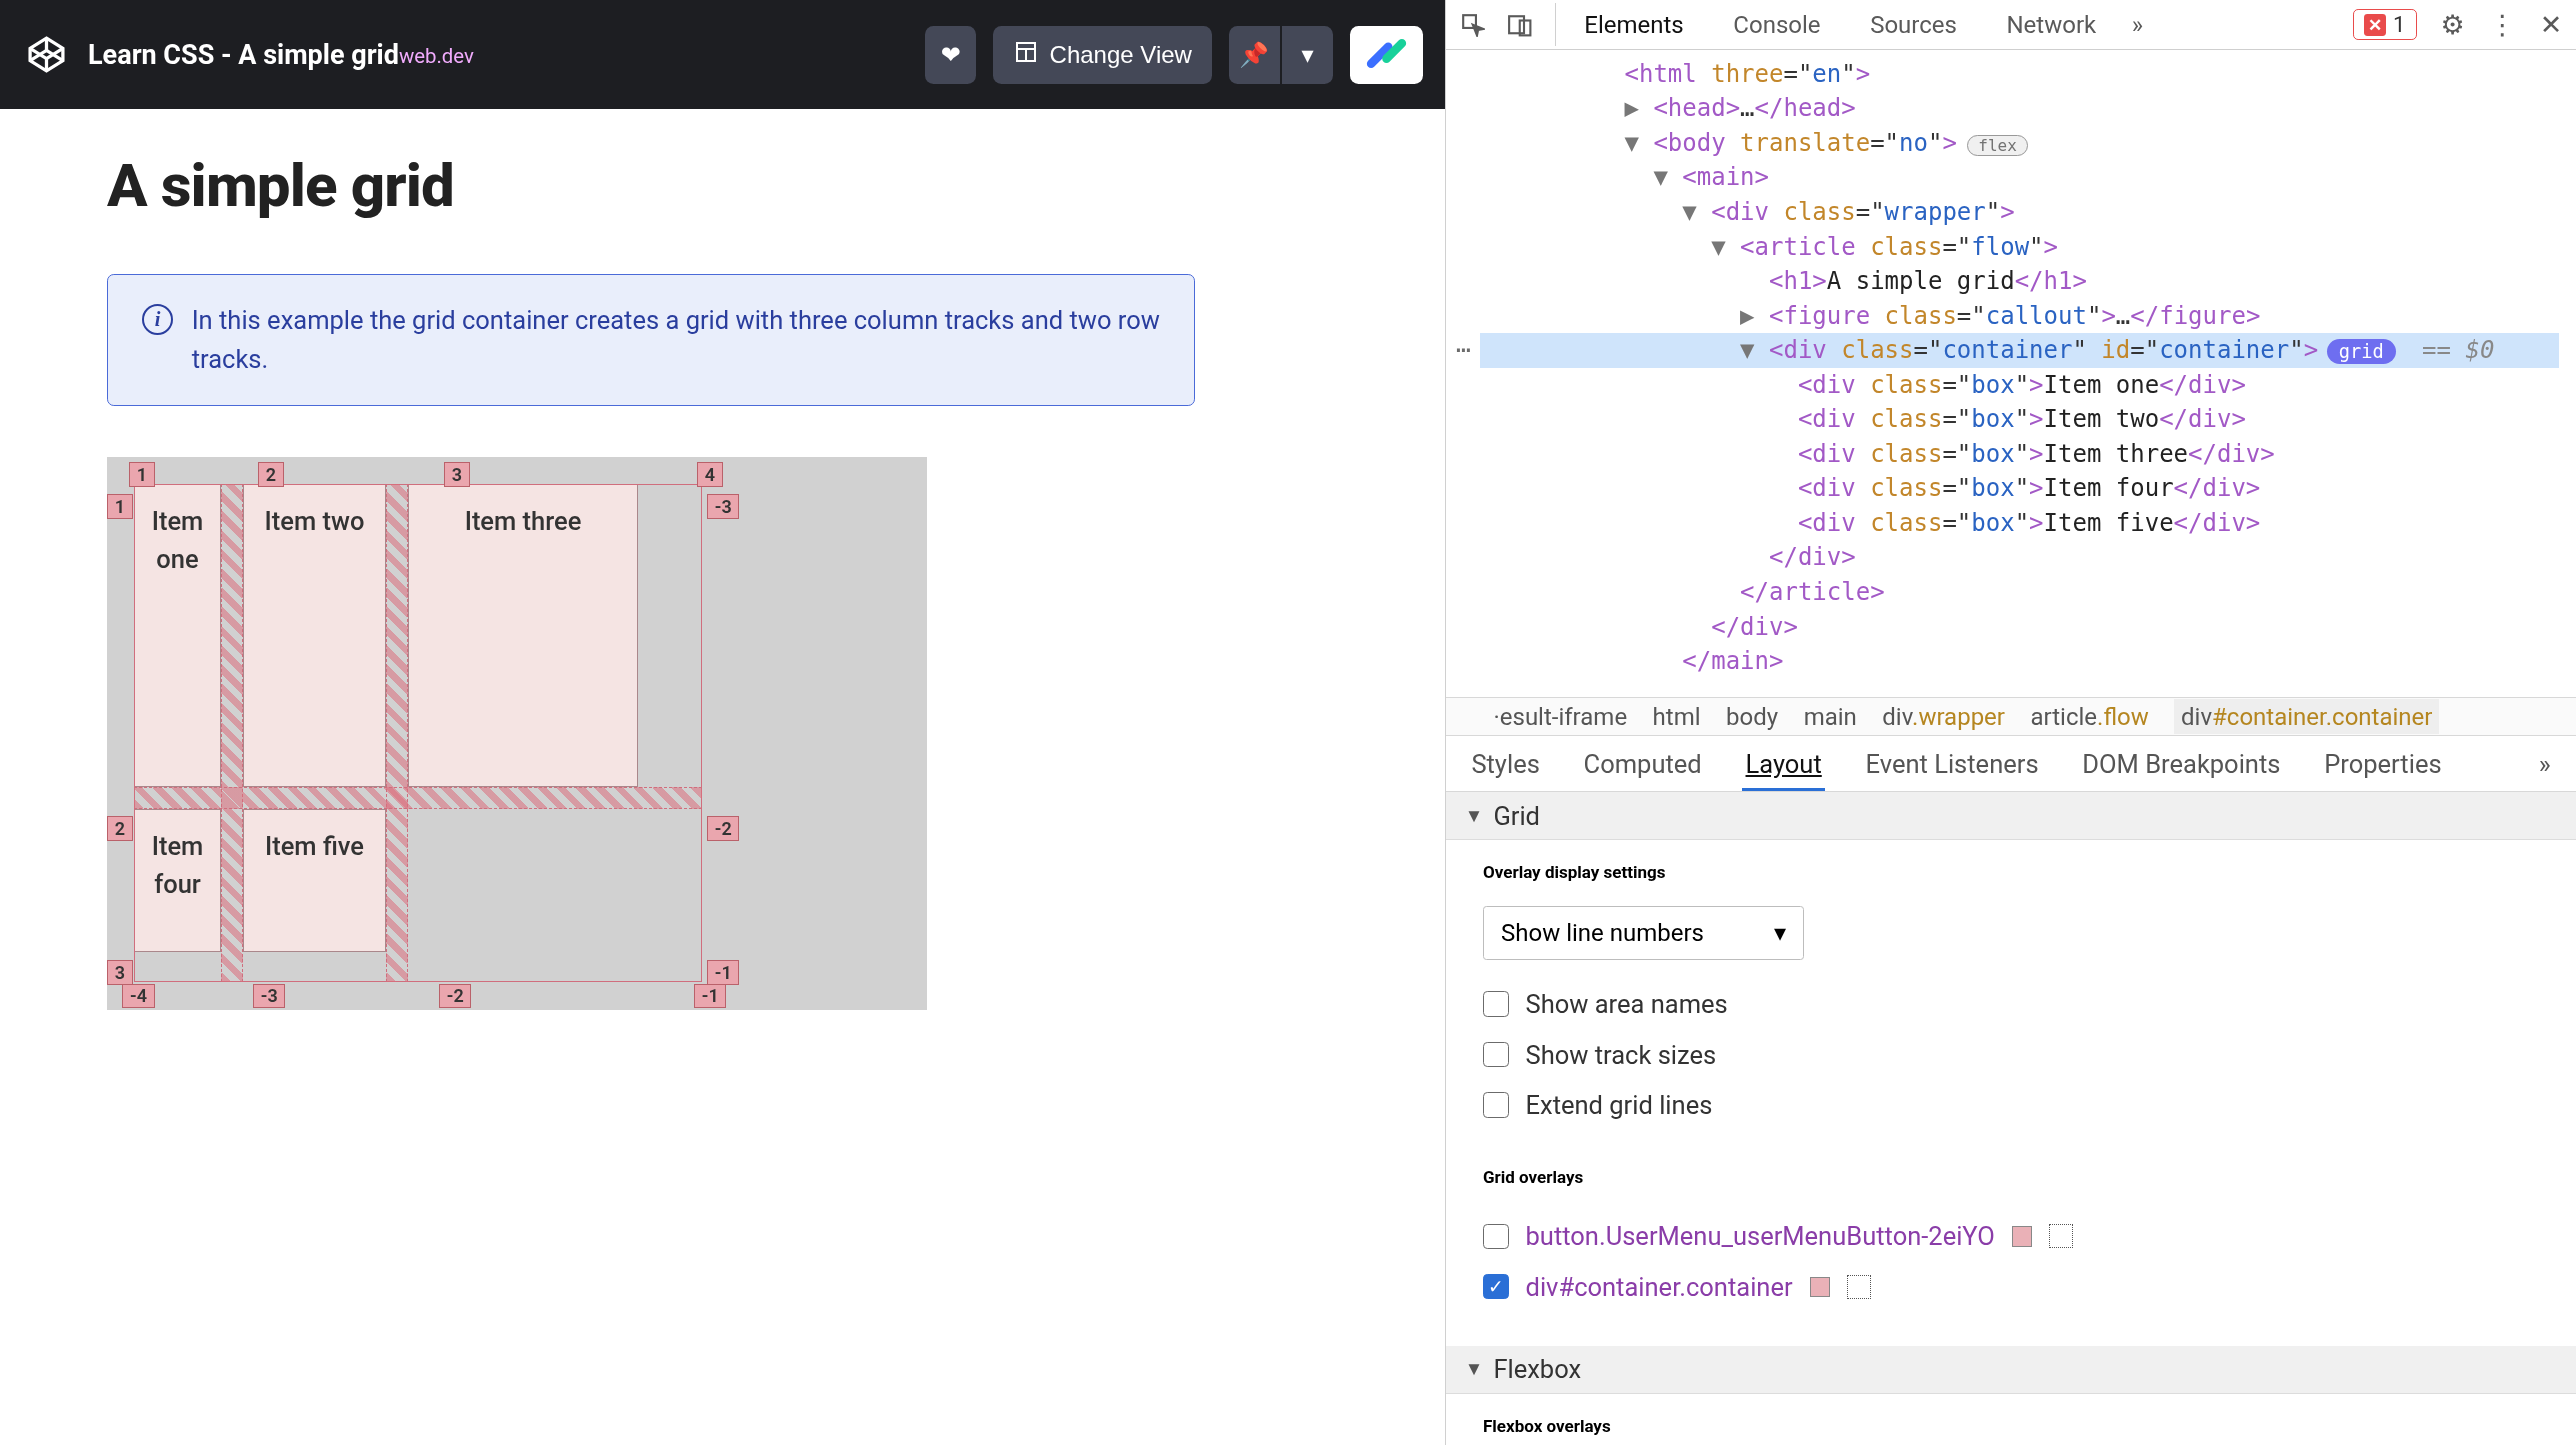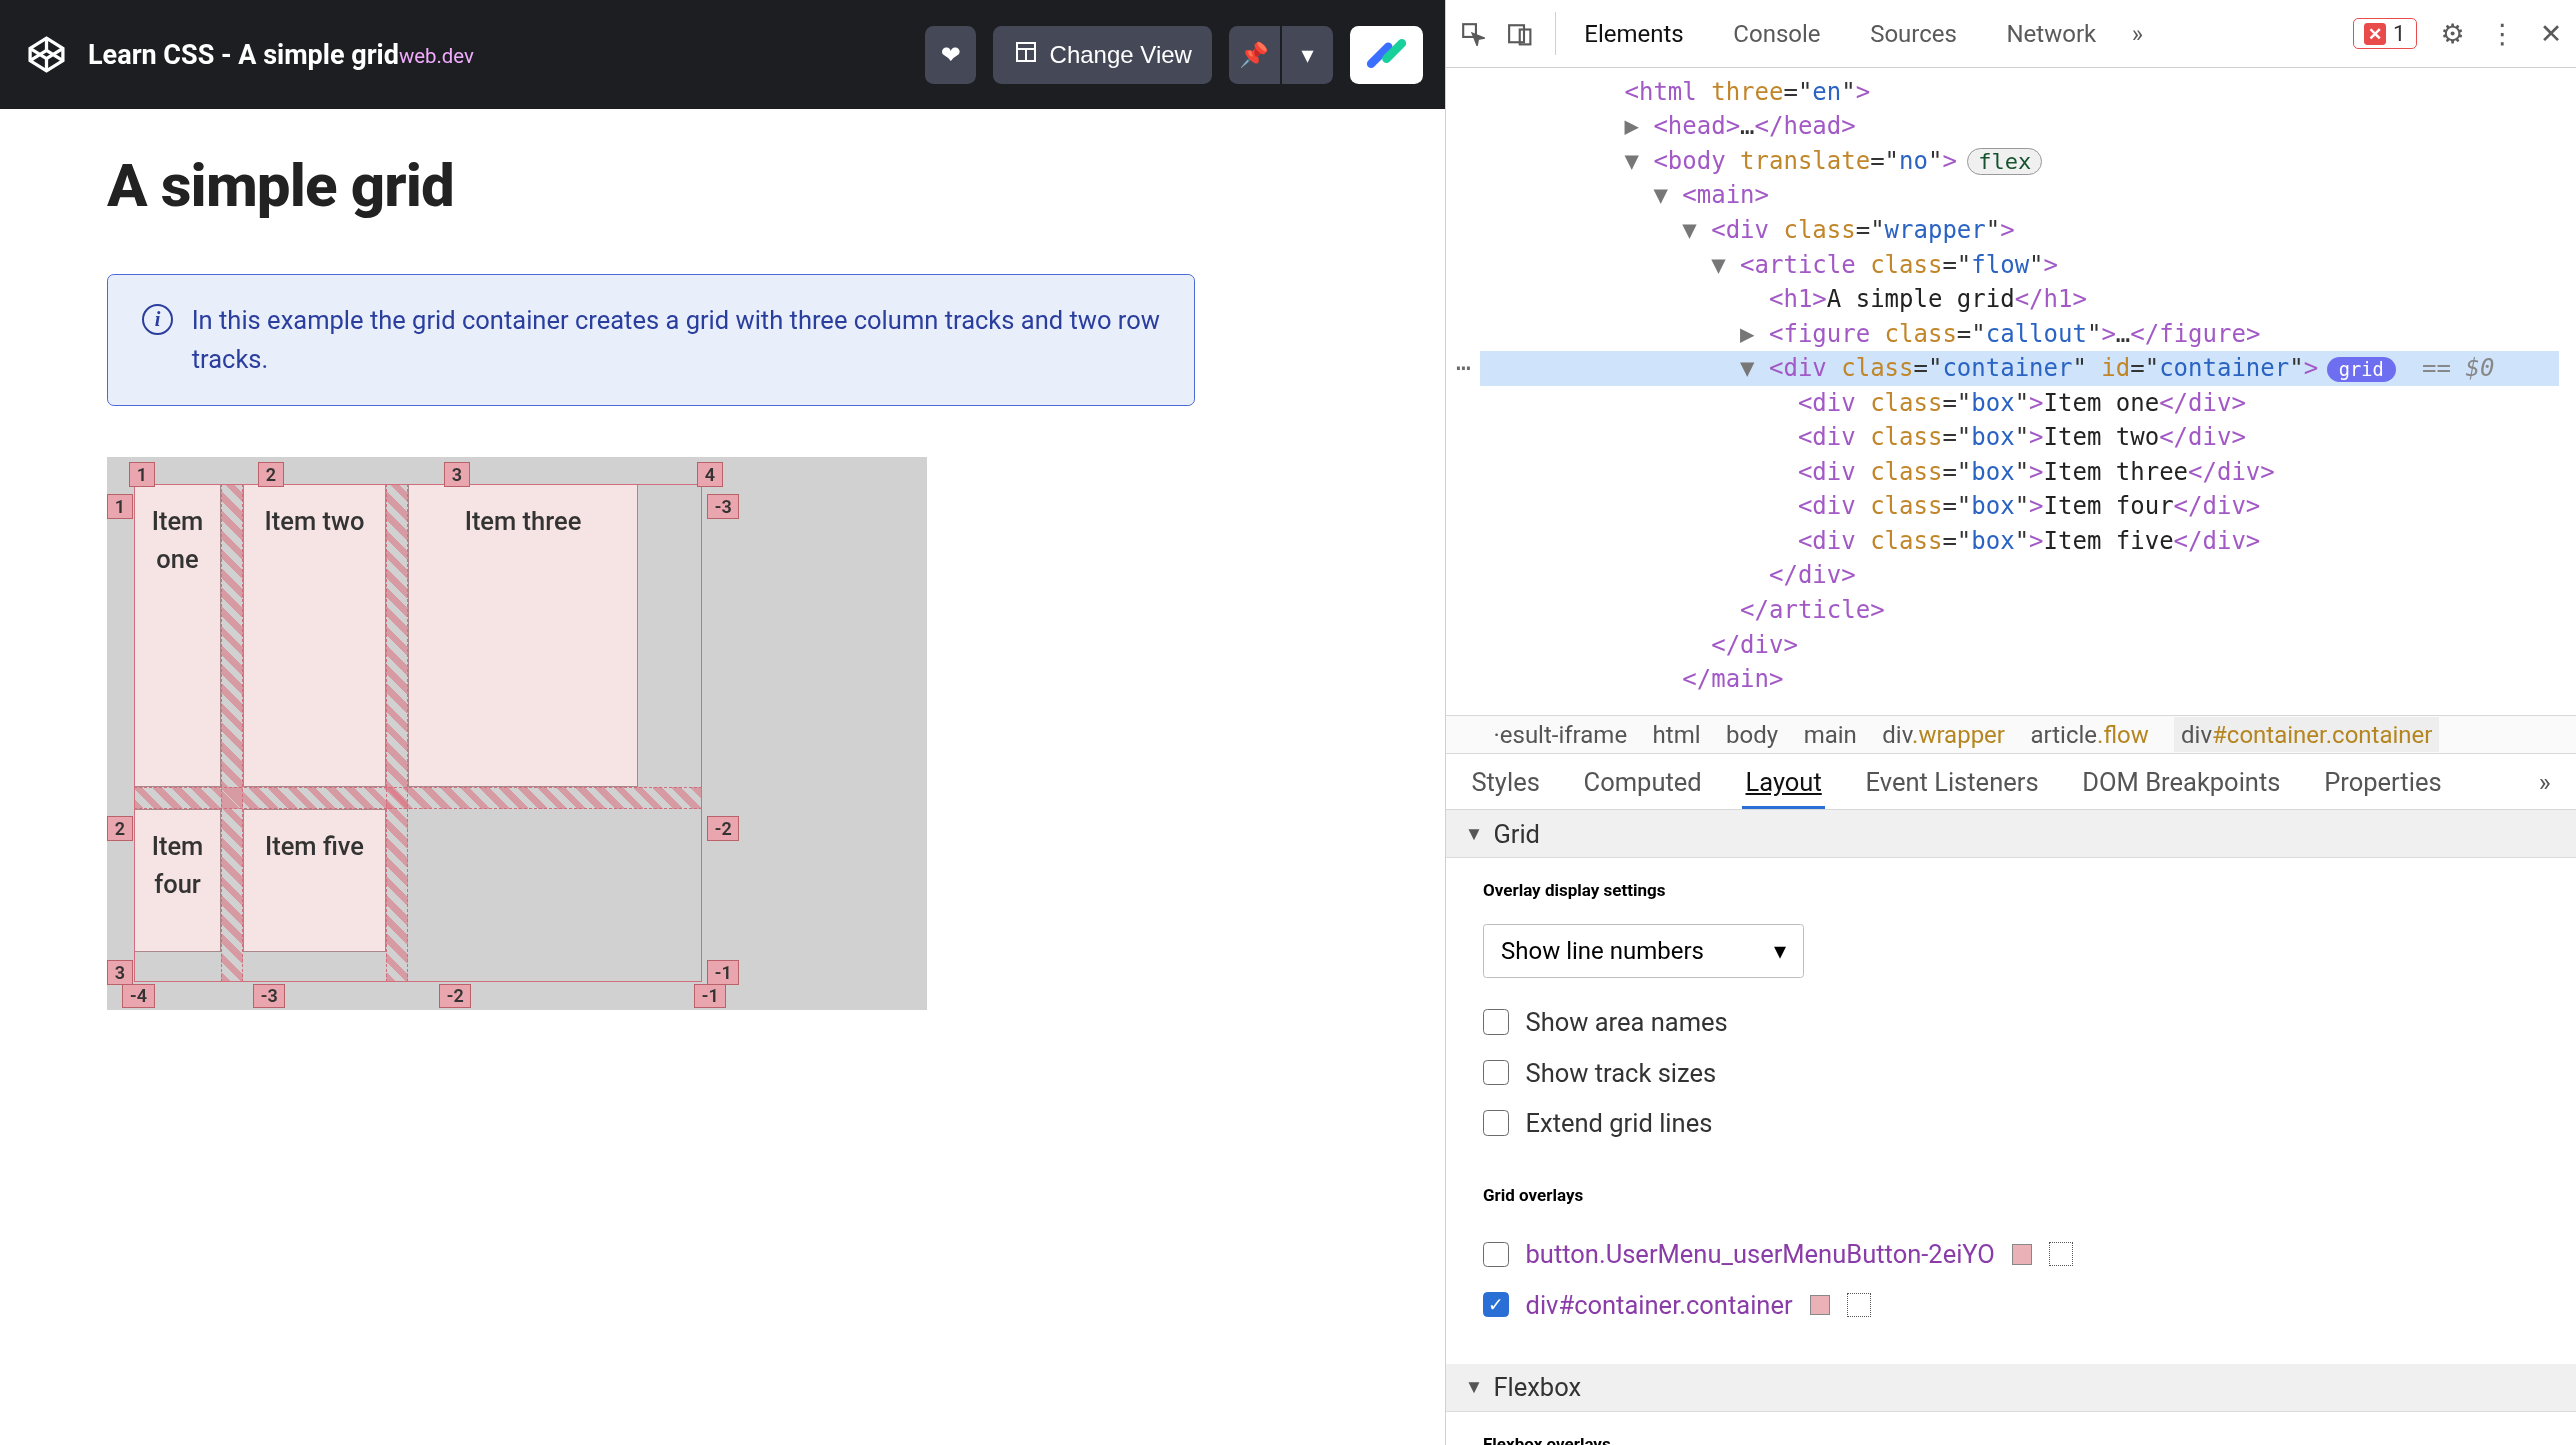--- a/index.html
+++ b/index.html
@@ -66,42 +66,42 @@
   .grid-gap-v.g1 { left: 87px; }
   .grid-gap-v.g2 { left: 252px; }
   .grid-gap-h.g1 { top: 303px; }
 
   .ln-label {
     position: absolute; background: #eaa6ae; color: #333; font-size: 18px;
     padding: 0.9px 6.8px; border: 0.9px solid #ba616a; font-weight: 600;
   }
 
   
-  .dt-tabbar { height: 68px; border-bottom: 0.9px solid #cfcfcf; display: flex; align-items: center; padding: 0 13.6px; gap: 22px; font-size: 24px; color: #5a5a5a; }
+  .dt-tabbar { height: 50px; border-bottom: 0.9px solid #cfcfcf; display: flex; align-items: center; padding: 0 13.6px; gap: 22px; font-size: 24px; color: #5a5a5a; }
   .dt-tabbar .tab { padding: 5.1px 6.8px; cursor: pointer; }
   .dt-tabbar .tab.active { color: #111; }
   .dt-tabbar .sep { width: 0.9px; height: 43px; background: #d0d0d0; }
   .dt-right-icons { margin-left: auto; display: flex; align-items: center; gap: 24px; }
   .err-badge {
     background: #fff; border: 1.7px solid #e94b4b; border-radius: 5.1px;
     display: inline-flex; align-items: center; gap: 6.8px; padding: 1.7px 10.2px;
     font-size: 22px; color: #333;
   }
   .err-badge .x { background: #e94b4b; color: #fff; width: 22px; height: 22px; display: inline-flex; align-items: center; justify-content: center; font-size: 17px; border-radius: 3.4px; font-weight: 700; }
 
   .dom-tree { flex: 0 0 auto; padding: 6.8px 17px 18.7px 34px; font-family: Menlo, Consolas, monospace; font-size: 24px; line-height: 1.44; color: #333; overflow: hidden; position: relative; }
   .dom-line { white-space: pre; }
   .tk-tag { color: #a259c6; }
   .tk-attr { color: #c2862a; }
   .tk-str { color: #2a63c2; }
   .tk-text { color: #222; }
   .dom-selected { background: #cfe4fb; display: block; position: relative; }
   .dom-selected::before { content:"⋯"; position:absolute; left:-24px; color:#6b6b6b; }
   .badge-pill { background: #6e6ef0; color: #fff; border-radius: 17px; padding: 1.7px 12px; font-size: 18.7px; margin-left: 8.5px; }
-  .badge-flex { border: 0.9px solid #999; border-radius: 15.3px; padding: 0 10.2px; font-size: 22px; color: #14532d; margin-left: 10.2px; background: #f0f0f0; }
+  .badge-flex { border: 0.9px solid #999; border-radius: 15.3px; padding: 0 10.2px; font-size: 16px; color: #737373; margin-left: 10.2px; background: #f0f0f0; }
   .eq0 { color: #888; margin-left: 12px; font-style: italic; font-family: Menlo, monospace; }
 
   .breadcrumbs {
     height: 39px; border-top: 0.9px solid #d8d8d8; border-bottom: 0.9px solid #d8d8d8;
     display: flex; align-items: center; gap: 25.5px; padding: 0 22px;
     font-size: 24px; color: #555; background: #fafafa;
   }
   .breadcrumbs .ellip { color: #888; }
   .breadcrumbs .crumb { white-space: nowrap; }
   .breadcrumbs .crumb .sel { color: #b58620; }

